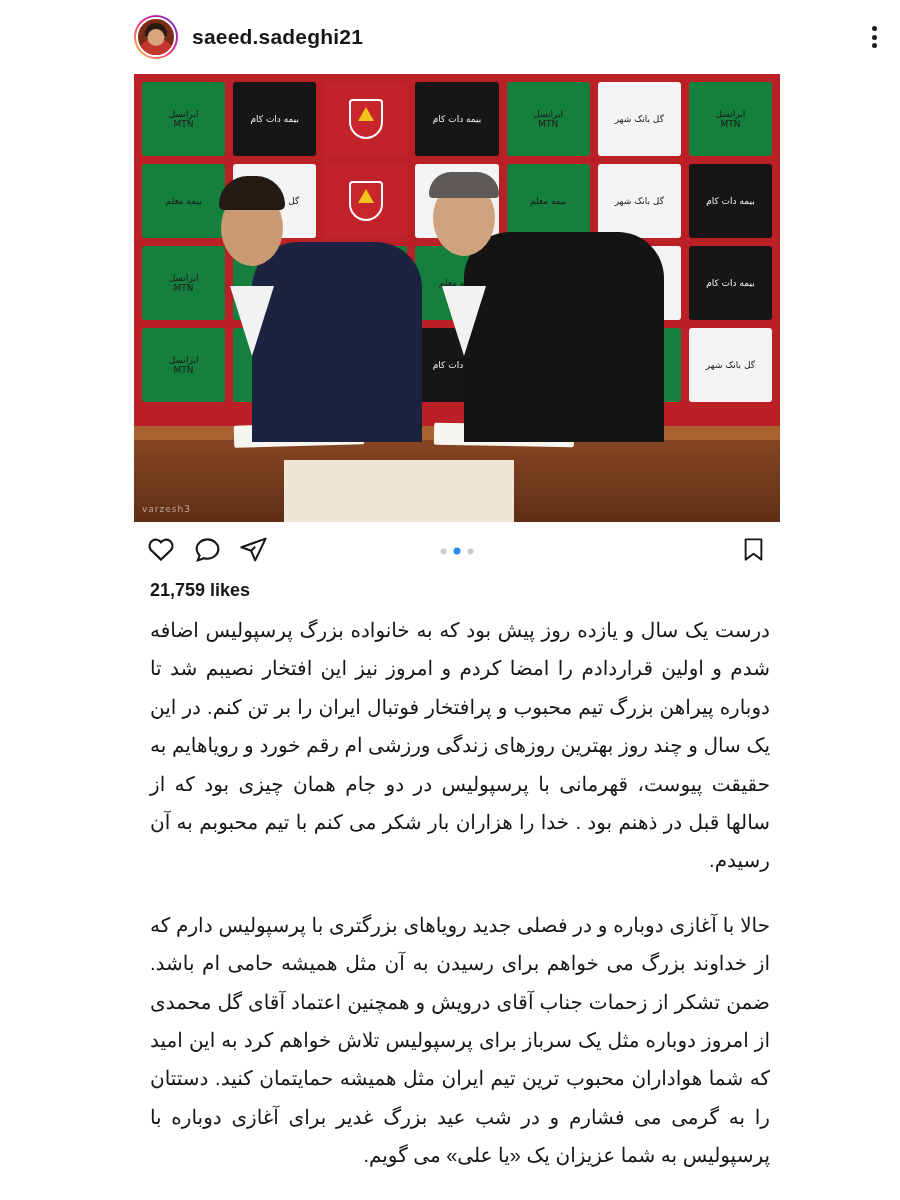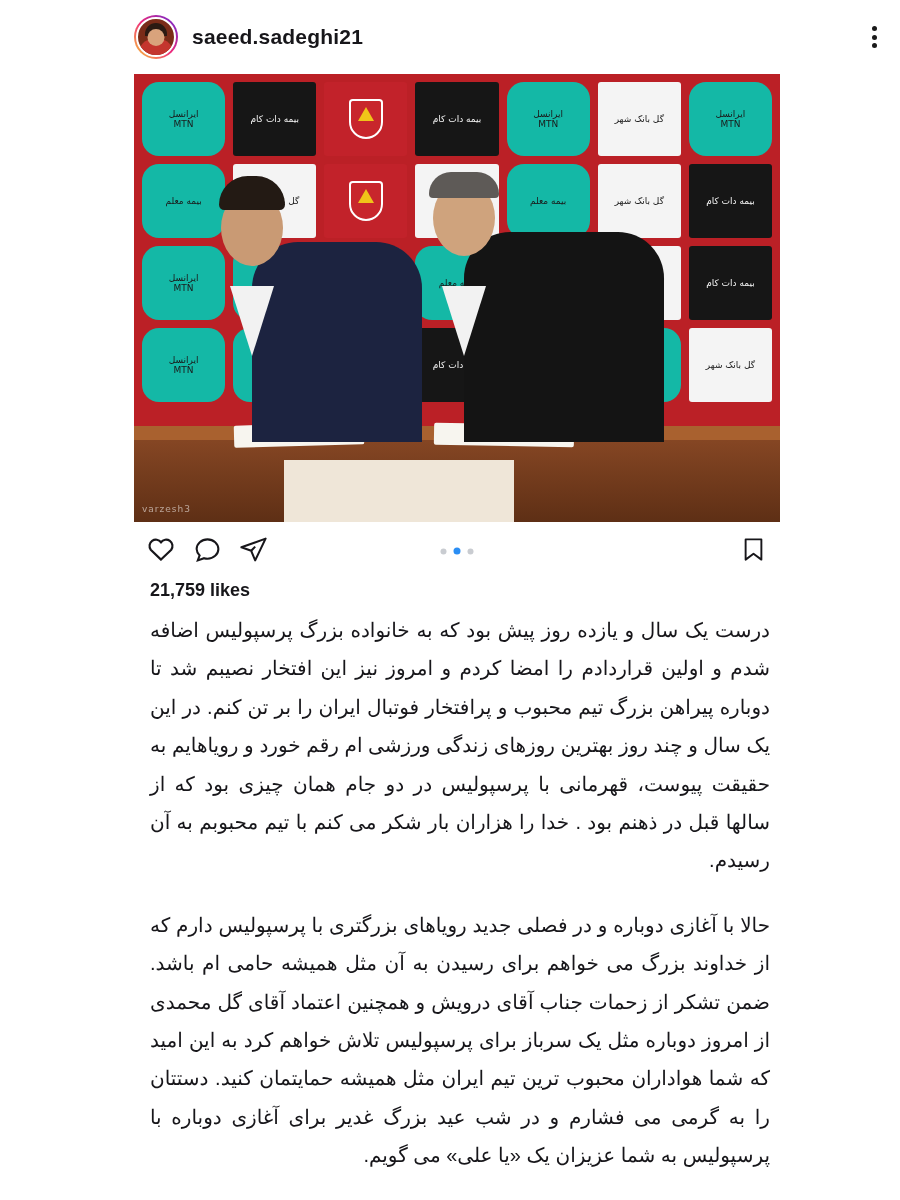--- a/index.html
+++ b/index.html
@@ -126,21 +126,21 @@
     display: flex;
     align-items: center;
     justify-content: center;
     font-size: 9px;
     text-align: center;
     line-height: 1.15;
     font-family: "DejaVu Sans", sans-serif;
     overflow: hidden;
   }
   .s-dark { background: #161616; color: #f2f2f2; }
-  .s-yellow { background: #14b8a6; color: #1a1a1a; border-radius: 17px; }
+  .s-yellow { background: #15803d; color: #1a1a1a; }
   .s-white { background: #f4f4f4; color: #1b1b1b; }
   .s-red { background: #c2222a; color: #ffffff; }
 
   
   .crest {
     width: 34px;
     height: 40px;
     background: #c8262c;
     border-radius: 4px 4px 18px 18px;
     border: 2px solid #ffffff;

